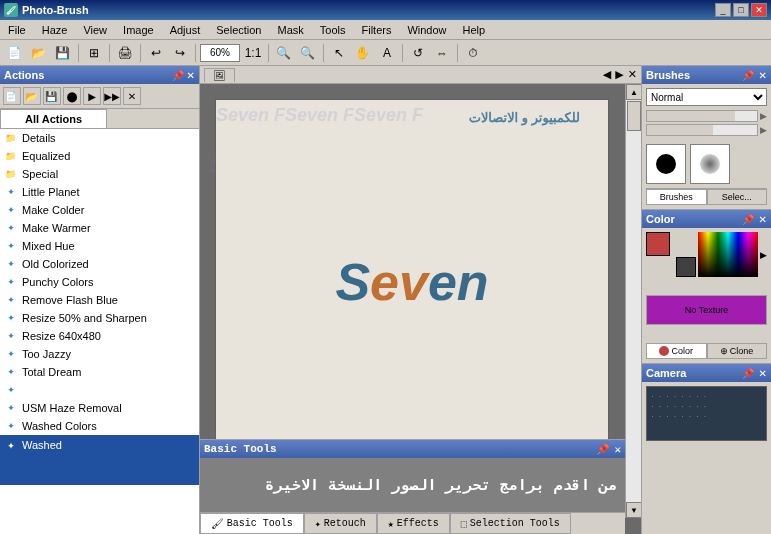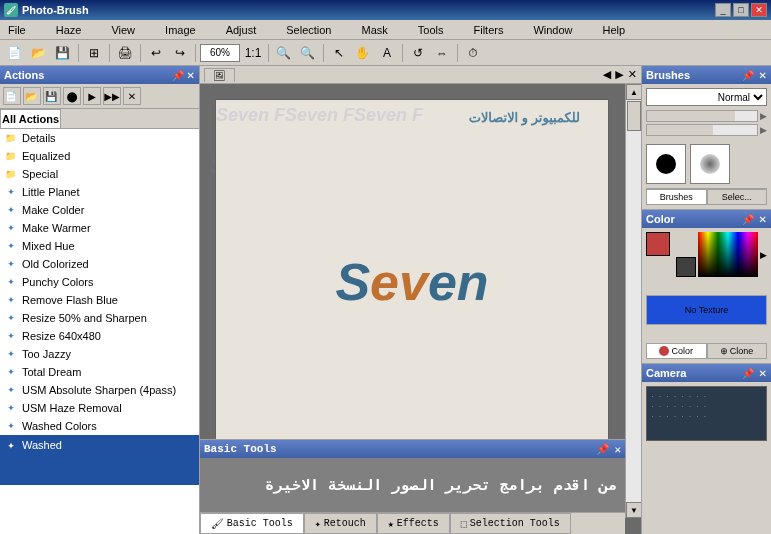--- a/index.html
+++ b/index.html
@@ -7,21 +7,21 @@
     
     
     .title-bar { background: linear-gradient(to bottom, #0a246a, #3a6ea5); height: 20px; display: flex; align-items: center; justify-content: space-between; padding: 0 4px; }
     .title-bar-left { display: flex; align-items: center; gap: 4px; color: white; font-size: 11px; font-weight: bold; }
     .title-bar-icon { width: 14px; height: 14px; background: #4a9; border-radius: 2px; display: flex; align-items: center; justify-content: center; font-size: 8px; color: white; }
     .title-bar-controls { display: flex; gap: 2px; }
     .tb-btn { width: 16px; height: 14px; background: #c0c0c0; border: 1px solid #888; display: flex; align-items: center; justify-content: center; font-size: 9px; cursor: pointer; }
     .tb-btn.close { background: #e04040; color: white; }
 
     
-    .menu-bar { background: #d4d0c8; border-bottom: 1px solid #a0a0a0; height: 20px; display: flex; align-items: center; padding: 0 2px; gap: 18px; }
+    .menu-bar { background: #d4d0c8; border-bottom: 1px solid #a0a0a0; height: 20px; display: flex; align-items: center; padding: 0 2px; gap: 4px; }
     .menu-item { padding: 2px 6px; font-size: 11px; cursor: pointer; color: #000; }
 
     
     .toolbar { background: #d4d0c8; border-bottom: 1px solid #a0a0a0; height: 26px; display: flex; align-items: center; padding: 2px 4px; gap: 2px; }
     .toolbar-btn { width: 22px; height: 22px; background: #d4d0c8; border: 1px solid transparent; display: flex; align-items: center; justify-content: center; font-size: 12px; cursor: pointer; }
     .toolbar-sep { width: 1px; height: 18px; background: #a0a0a0; margin: 0 2px; }
     .zoom-input { width: 40px; height: 18px; border: 1px solid #808080; background: white; font-size: 10px; text-align: center; }
 
     
     .main-layout { display: flex; height: 468px; }
@@ -29,21 +29,21 @@
     
     .actions-panel { width: 200px; background: #d4d0c8; border-right: 1px solid #a0a0a0; display: flex; flex-direction: column; }
     .panel-header { background: linear-gradient(to bottom, #6080c8, #4060a8); height: 18px; display: flex; align-items: center; justify-content: space-between; padding: 0 4px; }
     .panel-title { color: white; font-size: 11px; font-weight: bold; }
     .panel-controls { display: flex; gap: 2px; color: white; font-size: 10px; }
 
     .actions-toolbar { display: flex; align-items: center; padding: 3px; gap: 2px; border-bottom: 1px solid #a0a0a0; }
     .act-btn { width: 18px; height: 18px; background: #d4d0c8; border: 1px solid #a0a0a0; display: flex; align-items: center; justify-content: center; font-size: 10px; cursor: pointer; }
 
     .tab-bar { display: flex; border-bottom: 1px solid #a0a0a0; }
-    .tab { padding: 3px 1px; font-size: 11px; cursor: pointer; background: #d4d0c8; border: 1px solid #a0a0a0; border-bottom: none; margin-right: 6px; }
+    .tab { padding: 3px 24px; font-size: 11px; cursor: pointer; background: #d4d0c8; border: 1px solid #a0a0a0; border-bottom: none; margin-right: 6px; }
     .tab.active { background: white; font-weight: bold; }
 
     .actions-list { flex: 1; overflow-y: auto; background: white; }
     .action-item { display: flex; align-items: center; padding: 2px 4px; gap: 4px; cursor: pointer; font-size: 11px; }
     .action-icon { width: 14px; height: 14px; flex-shrink: 0; display: flex; align-items: center; justify-content: center; font-size: 9px; }
     .folder-icon { color: #f0c040; }
     .script-icon { color: #4080c0; }
 
     
     .canvas-area { flex: 1; display: flex; flex-direction: column; background: #808080; }
@@ -60,21 +60,21 @@
     .tab-toolbar { display: flex; height: 22px; background: #d4d0c8; border-top: 1px solid #a0a0a0; }
     .tool-tab { padding: 2px 10px; font-size: 10px; border: 1px solid #a0a0a0; background: #d4d0c8; cursor: pointer; display: flex; align-items: center; gap: 3px; }
     .tool-tab.active { background: white; }
 
     
     .right-panels { width: 130px; display: flex; flex-direction: column; border-left: 1px solid #a0a0a0; }
     
     .brushes-panel { background: #d4d0c8; border-bottom: 1px solid #a0a0a0; }
     .brushes-header { background: linear-gradient(to bottom, #6080c8, #4060a8); height: 18px; display: flex; align-items: center; justify-content: space-between; padding: 0 4px; }
     .brushes-content { padding: 4px; }
-    .brush-dropdown { width: 100%; height: 18px; font-size: 10px; background: white; border: 1px solid #808080; text-align: right; }
+    .brush-dropdown { width: 100%; height: 18px; font-size: 10px; background: white; border: 1px solid #808080; }
     .brush-sliders { padding: 2px 0; }
     .brush-slider-row { display: flex; align-items: center; margin: 2px 0; }
     .mini-slider { flex: 1; height: 12px; background: #e8e8e8; border: 1px solid #a0a0a0; position: relative; }
     .mini-slider-fill { height: 100%; background: #d4d0c8; }
     .brush-preview-area { display: flex; gap: 4px; padding: 4px 0; }
     .brush-preview { width: 40px; height: 40px; background: white; border: 1px solid #808080; display: flex; align-items: center; justify-content: center; }
     .brush-dot { width: 20px; height: 20px; background: black; border-radius: 50%; }
     .brush-dot2 { width: 20px; height: 20px; background: radial-gradient(circle, #666, transparent); border-radius: 50%; }
     .brush-tabs { display: flex; border-top: 1px solid #a0a0a0; }
     .brush-tab { flex: 1; padding: 2px 4px; font-size: 9px; background: #d4d0c8; border: 1px solid #a0a0a0; cursor: pointer; text-align: center; }
@@ -83,21 +83,21 @@
     
     .color-panel { background: #d4d0c8; border-bottom: 1px solid #a0a0a0; }
     .color-header { background: linear-gradient(to bottom, #6080c8, #4060a8); height: 18px; display: flex; align-items: center; justify-content: space-between; padding: 0 4px; }
     .color-content { padding: 4px; }
     .color-swatches { display: flex; gap: 2px; margin-bottom: 4px; }
     .color-swatch-area { position: relative; width: 50px; height: 45px; }
     .color-spectrum { flex: 1; height: 45px; background: linear-gradient(to right, red, yellow, green, cyan, blue, magenta, red); position: relative; }
     .color-spectrum-overlay { position: absolute; top: 0; left: 0; right: 0; bottom: 0; background: linear-gradient(to bottom, transparent, black); }
     .fg-swatch { width: 24px; height: 24px; background: #c04040; border: 1px solid #000; position: absolute; top: 0; left: 0; }
     .bg-swatch { width: 20px; height: 20px; background: #404040; border: 1px solid #000; position: absolute; bottom: 0; right: 0; }
-    .texture-area { height: 30px; background: #1d4ed8; border: 1px solid #a0a0a0; margin: 18px 0; display: flex; align-items: center; justify-content: center; }
+    .texture-area { height: 30px; background: #a21caf; border: 1px solid #a0a0a0; margin: 18px 0; display: flex; align-items: center; justify-content: center; }
     .texture-label { font-size: 9px; }
     .color-clone-tabs { display: flex; }
     .cc-tab { flex: 1; padding: 2px 4px; font-size: 9px; background: #d4d0c8; border: 1px solid #a0a0a0; cursor: pointer; text-align: center; display: flex; align-items: center; justify-content: center; gap: 2px; }
     .cc-tab.active { background: white; }
 
     
     .camera-panel { background: #d4d0c8; flex: 1; }
     .camera-header { background: linear-gradient(to bottom, #6080c8, #4060a8); height: 18px; display: flex; align-items: center; justify-content: space-between; padding: 0 4px; }
     .camera-content { padding: 4px; }
     .camera-preview { width: 100%; height: 55px; background: #2a3a4a; border: 1px solid #606060; position: relative; overflow: hidden; }
@@ -236,21 +236,20 @@
       <div class="action-item">
         <span class="action-icon script-icon">✦</span>
         <span>Too Jazzy</span>
       </div>
       <div class="action-item">
         <span class="action-icon script-icon">✦</span>
         <span>Total Dream</span>
       </div>
       <div class="action-item">
         <span class="action-icon script-icon">✦</span>
-        <span>USM Absolute Sharpen (4pass)</span>
       </div>
       <div class="action-item">
         <span class="action-icon script-icon">✦</span>
         <span>USM Haze Removal</span>
       </div>
       <div class="action-item">
         <span class="action-icon script-icon">✦</span>
         <span>Washed Colors</span>
       </div>
       <div class="action-item" style="background:#2050a0; color:white; min-height:50px; align-items:flex-start; padding-top:4px;">

